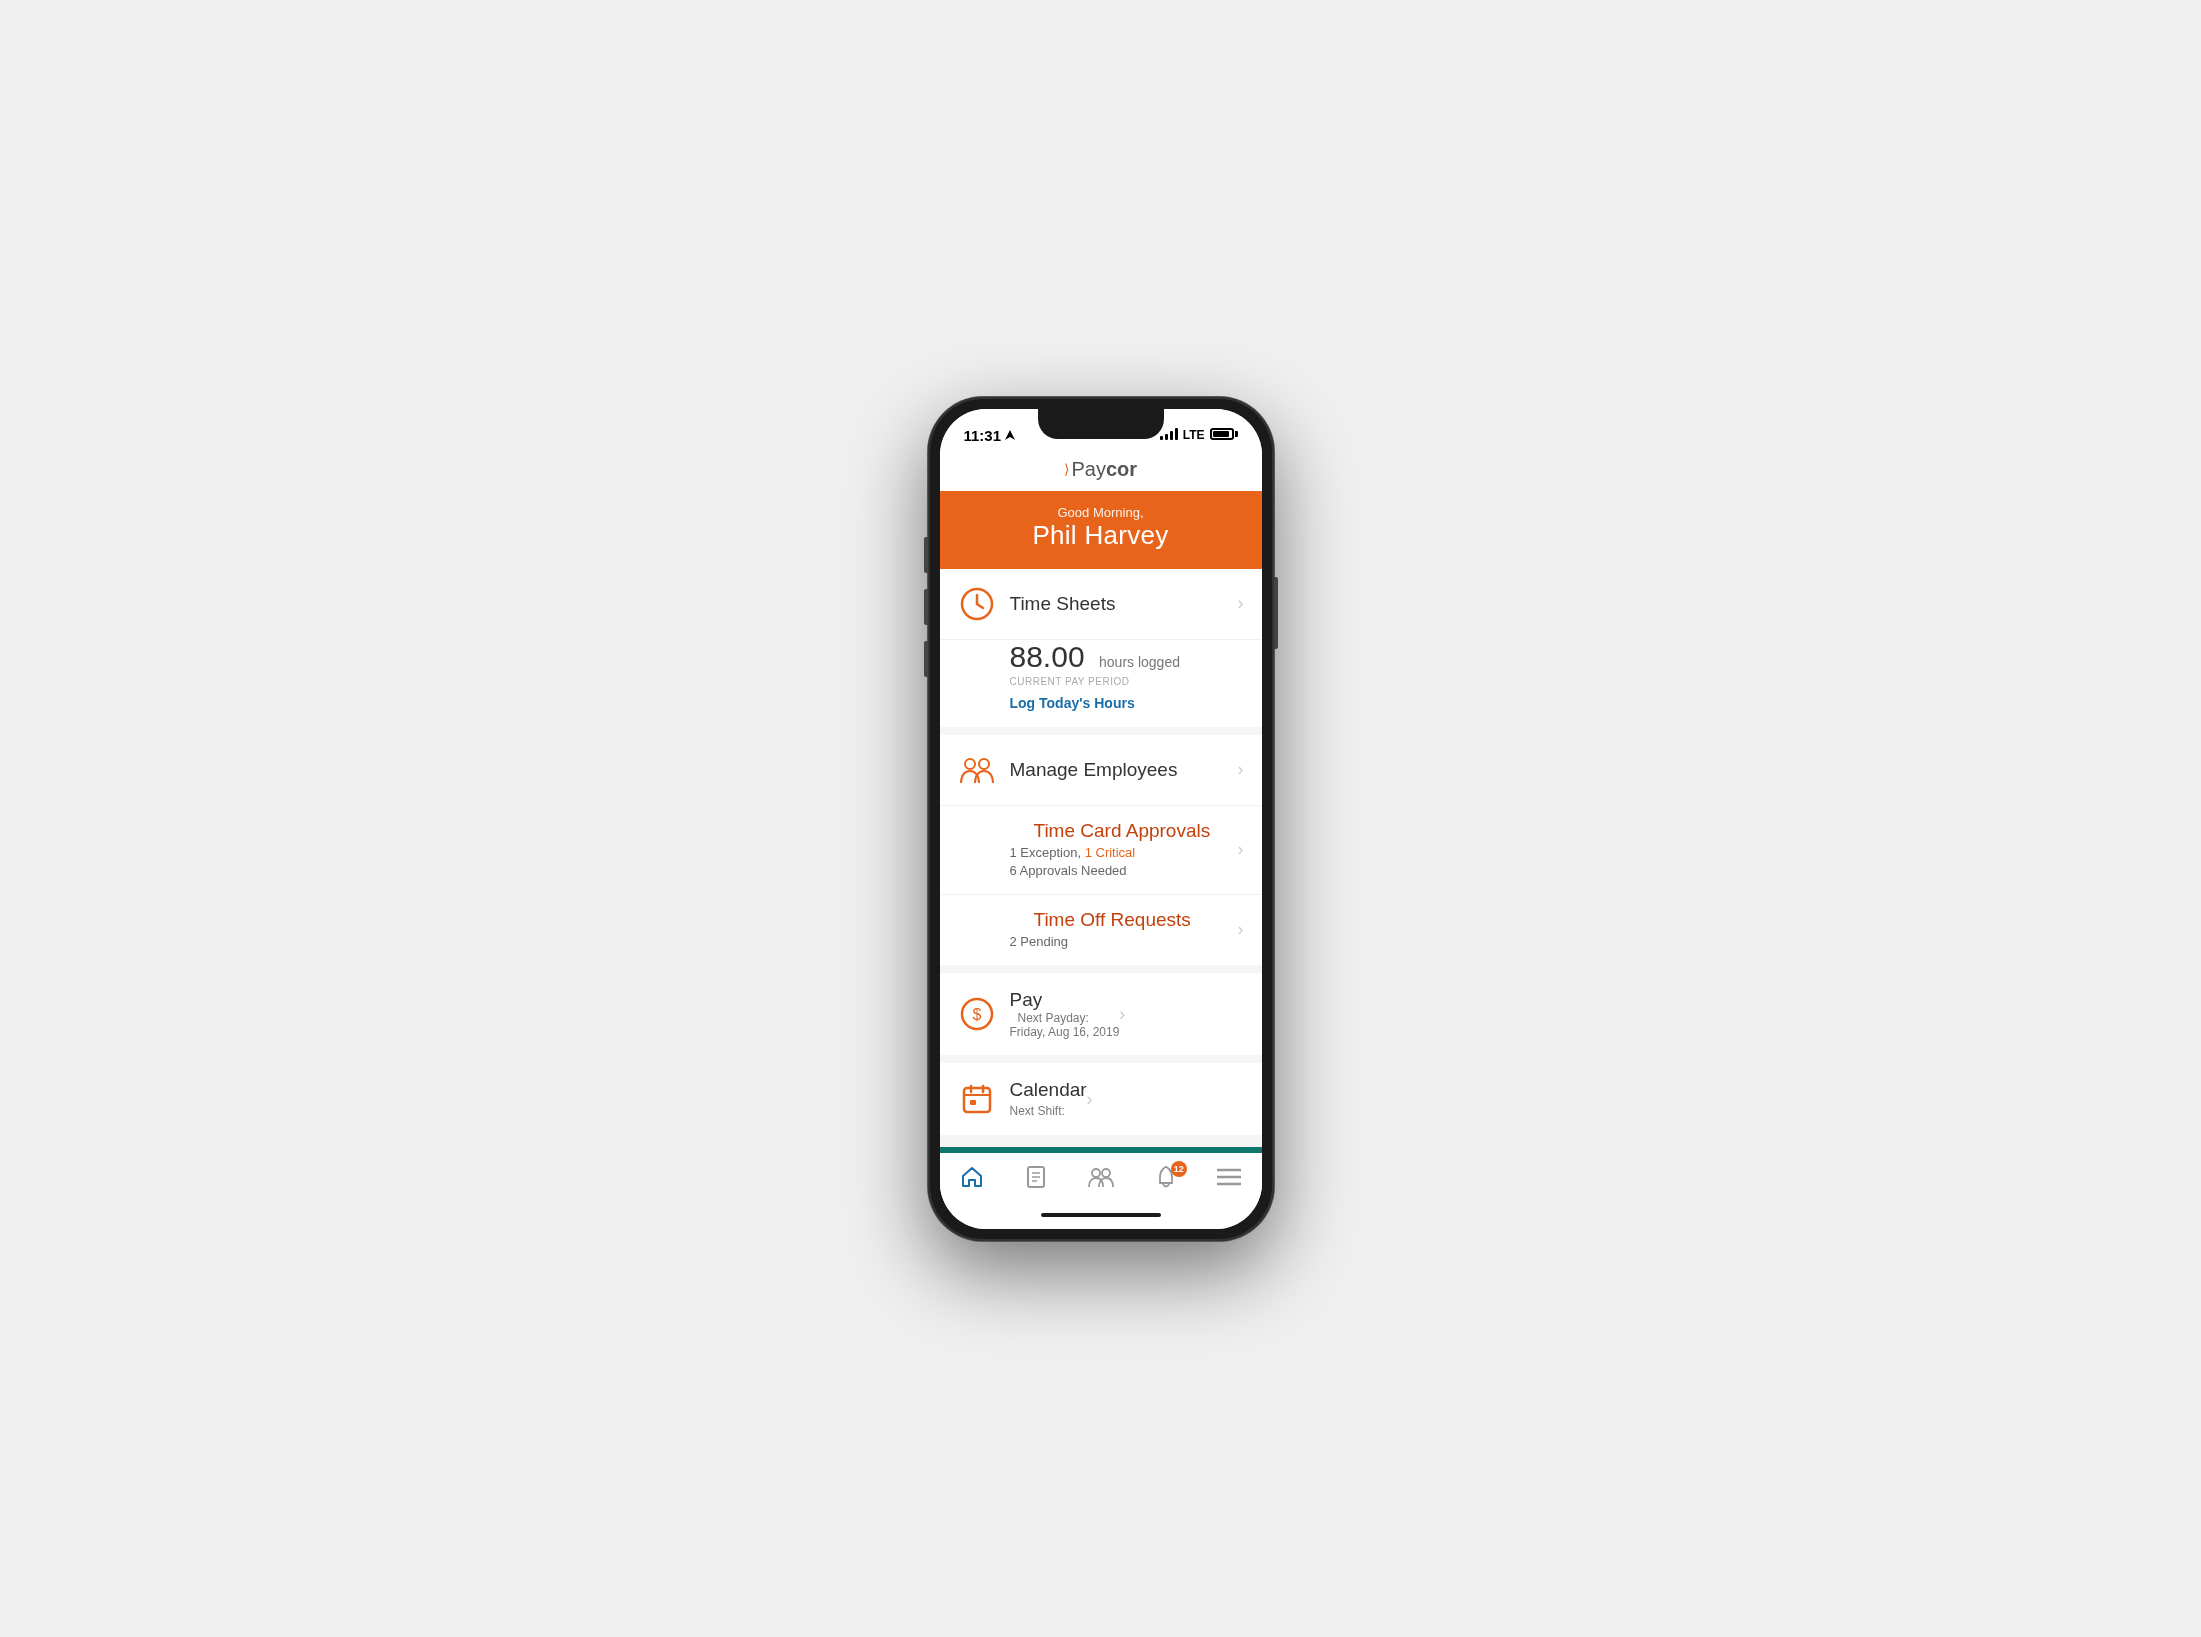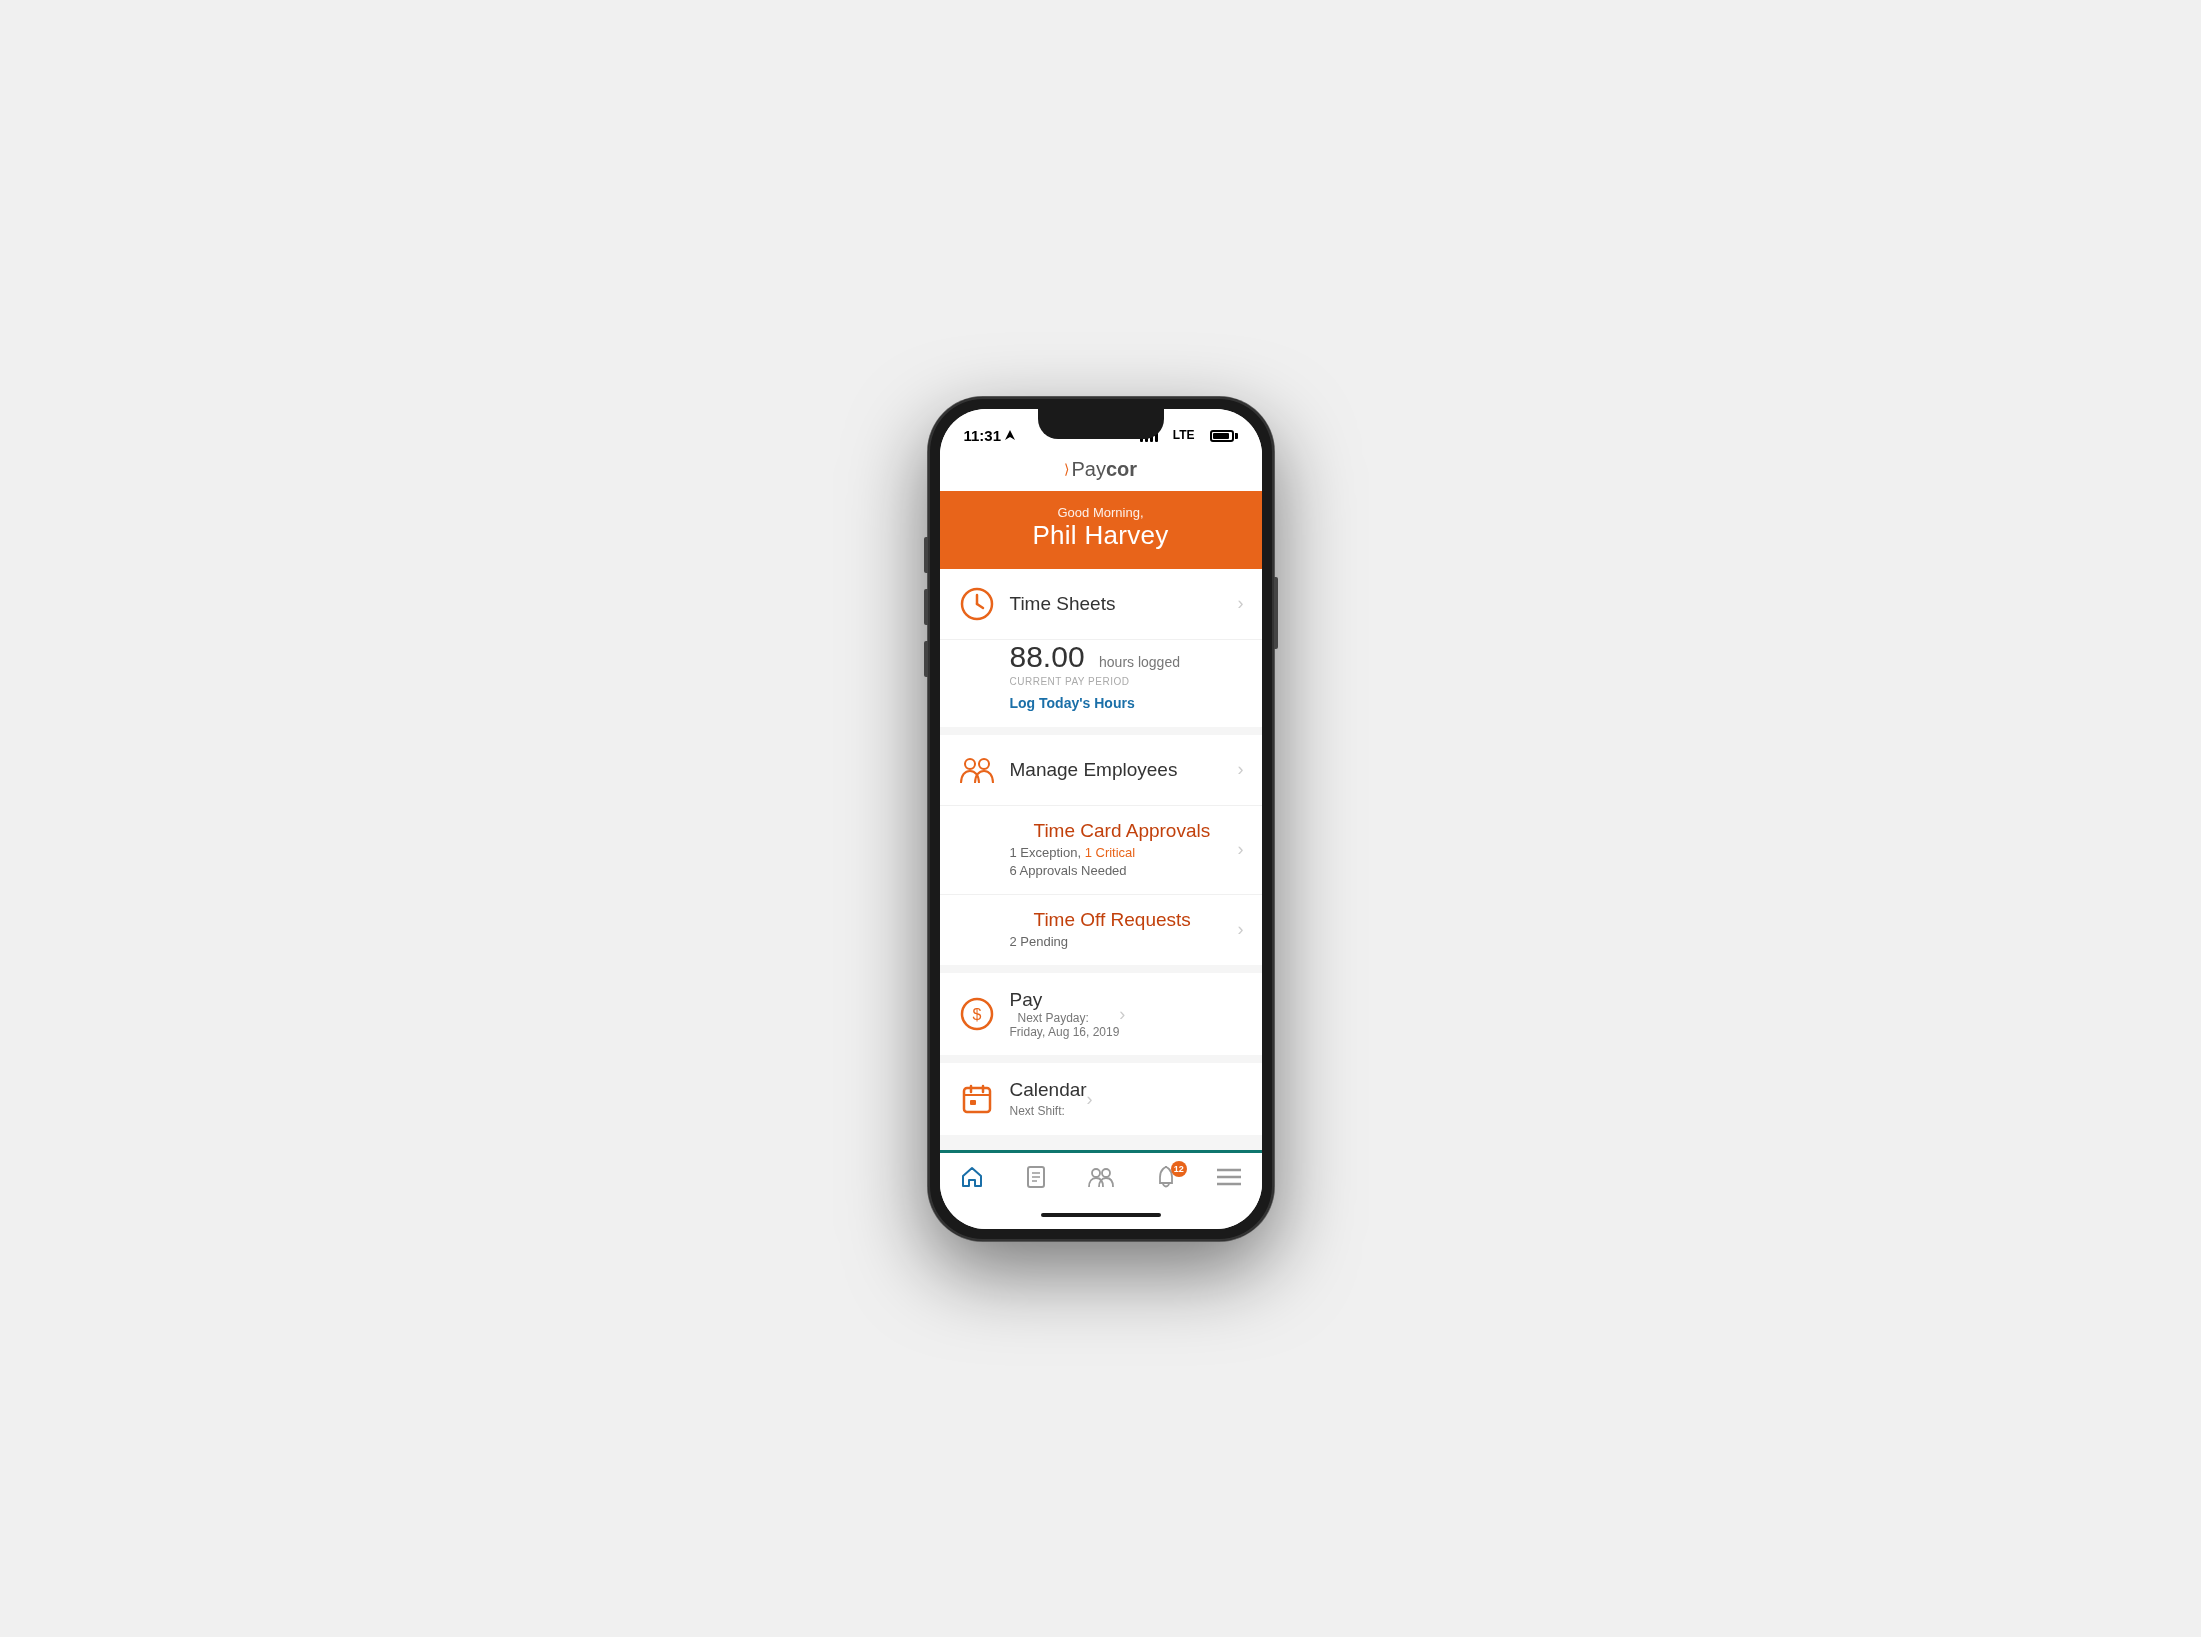--- a/index.html
+++ b/index.html
@@ -71,22 +71,22 @@
     .status-time {
       font-size: 15px;
       font-weight: 600;
       color: #000;
       display: flex;
       align-items: center;
       gap: 4px;
     }
     .status-right {
       display: flex;
-      align-items: flex-end;
-      gap: 15px;
+      align-items: flex-start;
+      gap: 5px;
     }
     .signal-bars {
       display: flex;
       align-items: flex-end;
       gap: 2px;
       height: 12px;
     }
     .signal-bar {
       width: 3px;
       background: #000;
@@ -290,21 +290,21 @@
 
     
     .calendar-detail {
       font-size: 12px;
       color: #777;
     }
 
     
     .bottom-nav {
       background: #fff;
-      border-top: 3px solid #0f766e;
+      border-top: 6px solid #0f766e;
       display: flex;
       justify-content: space-around;
       align-items: center;
       padding: 8px 0 20px;
       flex-shrink: 0;
     }
     .nav-item {
       display: flex;
       flex-direction: column;
       align-items: center;

